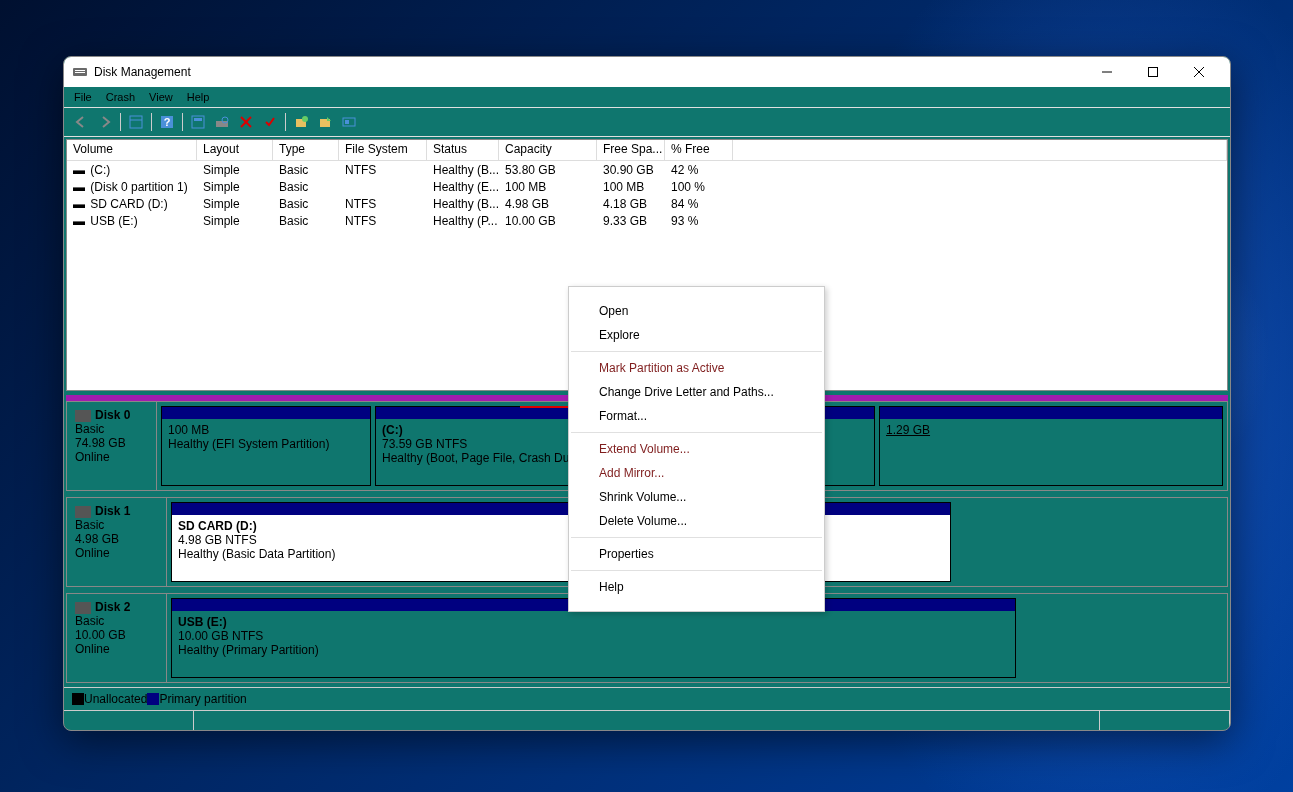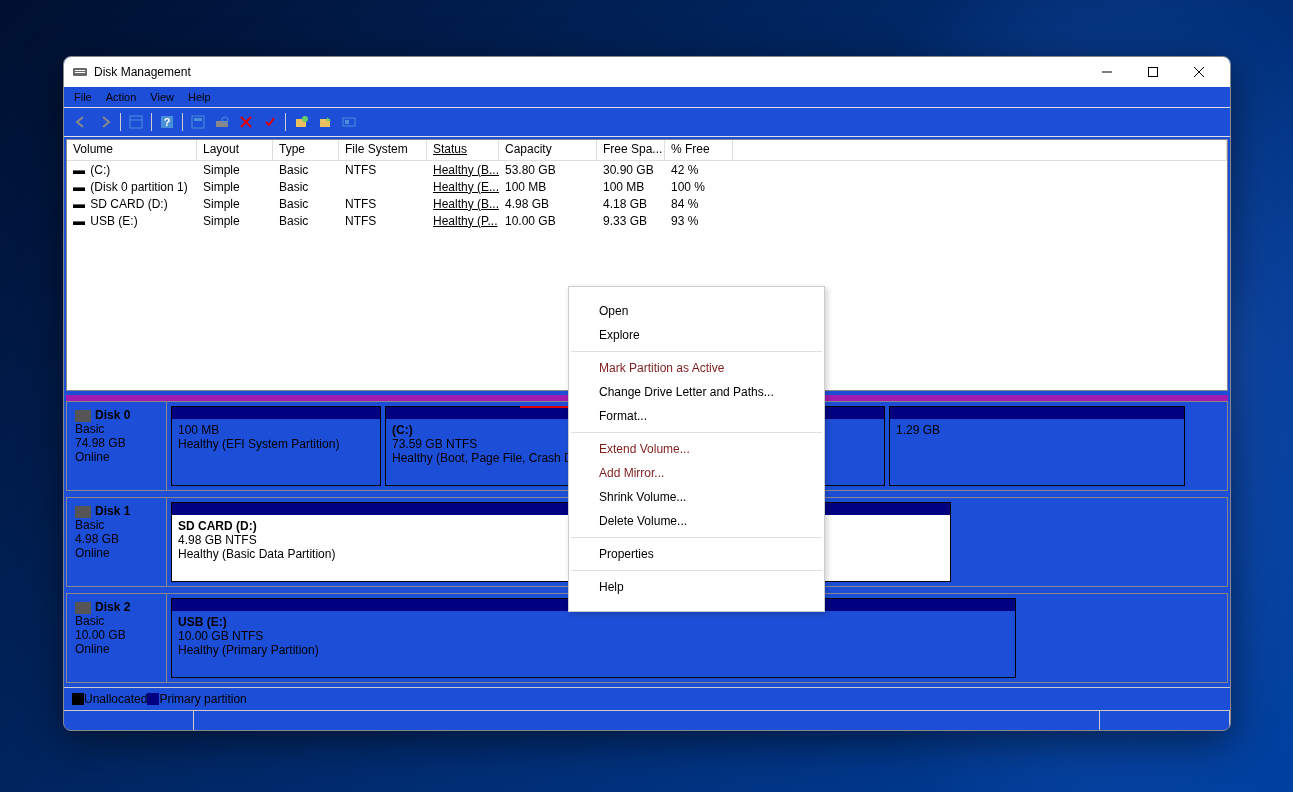--- a/index.html
+++ b/index.html
@@ -16,21 +16,21 @@
   position: absolute; inset: 0;
   background:
     radial-gradient(ellipse 600px 400px at 75% 45%, rgba(80,150,255,0.6) 0%, transparent 50%),
     radial-gradient(ellipse 500px 800px at 85% 50%, rgba(30,90,200,0.8) 0%, transparent 60%),
     linear-gradient(135deg, #001030 0%, #002560 40%, #0040a0 100%);
 }
 .window {
   position: absolute;
   left: 63px; top: 56px;
   width: 1168px; height: 675px;
-  background: #1d4ed8;
+  background: #0f766e;
   border: 1px solid #888;
   border-radius: 8px;
   box-shadow: 0 10px 40px rgba(0,0,0,0.5);
   display: flex;
   flex-direction: column;
   overflow: hidden;
 }
 .titlebar {
   height: 30px;
   display: flex;
@@ -53,21 +53,21 @@
 .tbtn { width:22px; height:22px; display:flex; align-items:center; justify-content:center; cursor:pointer; }
 .tsep { width:1px; height:18px; background:#ccc; margin:0 2px; }
 .content { flex:1; display:flex; flex-direction:column; overflow:hidden; }
 .volume-list { border:1px solid #888; margin:2px; height:252px; background:#fff; overflow:hidden; }
 .vl-header { display:flex; background:#fff; border-bottom:1px solid #ddd; font-size:12px; height:21px; }
 .vl-header div { padding:2px 6px; border-right:1px solid #ddd; white-space:nowrap; overflow:hidden; }
 .vl-row { display:flex; font-size:12px; height:17px; align-items:center; }
 .vl-row div { padding:0 6px; white-space:nowrap; overflow:hidden; }
 .vl-row .vicon { width:14px; display:inline-block; }
 .col-volume{width:130px;} .col-layout{width:76px;} .col-type{width:66px;} .col-fs{width:88px;}
-.col-status{width:72px;text-decoration:underline;} .col-cap{width:98px;} .col-free{width:68px;} .col-pct{width:68px;}
+.col-status{width:72px;} .col-cap{width:98px;} .col-free{width:68px;} .col-pct{width:68px;}
 
 .disk-panel { flex:1; margin:2px; overflow:auto; border-top:6px solid #a21caf; }
 .disk-row { display:flex; border:1px solid #888; margin-bottom:6px; height:90px; }
 .disk-label { width:100px; padding:6px 8px; font-size:12px; border-right:1px solid #888; }
 .disk-label .dicon { width:16px; height:12px; display:inline-block; background:#555; margin-right:4px; vertical-align:middle; }
 .disk-label b { font-weight:bold; }
 .disk-parts { flex:1; display:flex; gap:4px; padding:4px; }
 .part { border:1px solid #000; display:flex; flex-direction:column; font-size:12px; }
 .part-header { height:12px; background:#000080; }
 .part-body { padding:4px 6px; flex:1; }
@@ -122,21 +122,21 @@
           <svg width="10" height="10">
             <line x1="0" y1="0" x2="10" y2="10" stroke="#000"></line>
             <line x1="10" y1="0" x2="0" y2="10" stroke="#000"></line>
           </svg>
         </div>
     </div>
   </div>
 
   <div class="menubar">
     <span>File</span>
-    <span>Action</span>
+    <span>Crash</span>
     <span>View</span>
     <span>Help</span>
   </div>
 
   <div class="toolbar">
     <div class="tbtn">
         <svg width="14" height="14">
           <path d="M9 2 L3 7 L9 12" fill="none" stroke="#888" stroke-width="2"></path>
         </svg>
       </div>
@@ -266,21 +266,21 @@
           <div class="disk-label"><span class="dicon"></span><b>Disk 0</b><br>Basic<br>74.98 GB<br>Online</div>
           <div class="disk-parts">
             <div class="part" style="width: 210px;">
               <div class="part-header"></div>
               <div class="part-body">100 MB<br>Healthy (EFI System Partition)</div>
             </div>
             <div class="part" style="width: 500px;">
               <div class="part-header"></div>
               <div class="part-body"><b>(C:)</b><br>73.59 GB NTFS<br>Healthy (Boot, Page File, Crash Du</div>
             </div>
-            <div class="part" style="width: 296px;">
+            <div class="part" style="width: 344px; text-decoration: underline;">
               <div class="part-header"></div>
               <div class="part-body">1.29 GB</div>
             </div>
           </div>
         </div>
         <div class="disk-row">
           <div class="disk-label"><span class="dicon"></span><b>Disk 1</b><br>Basic<br>4.98 GB<br>Online</div>
           <div class="disk-parts">
             <div class="part hatched" style="width: 780px;">
               <div class="part-header"></div>

